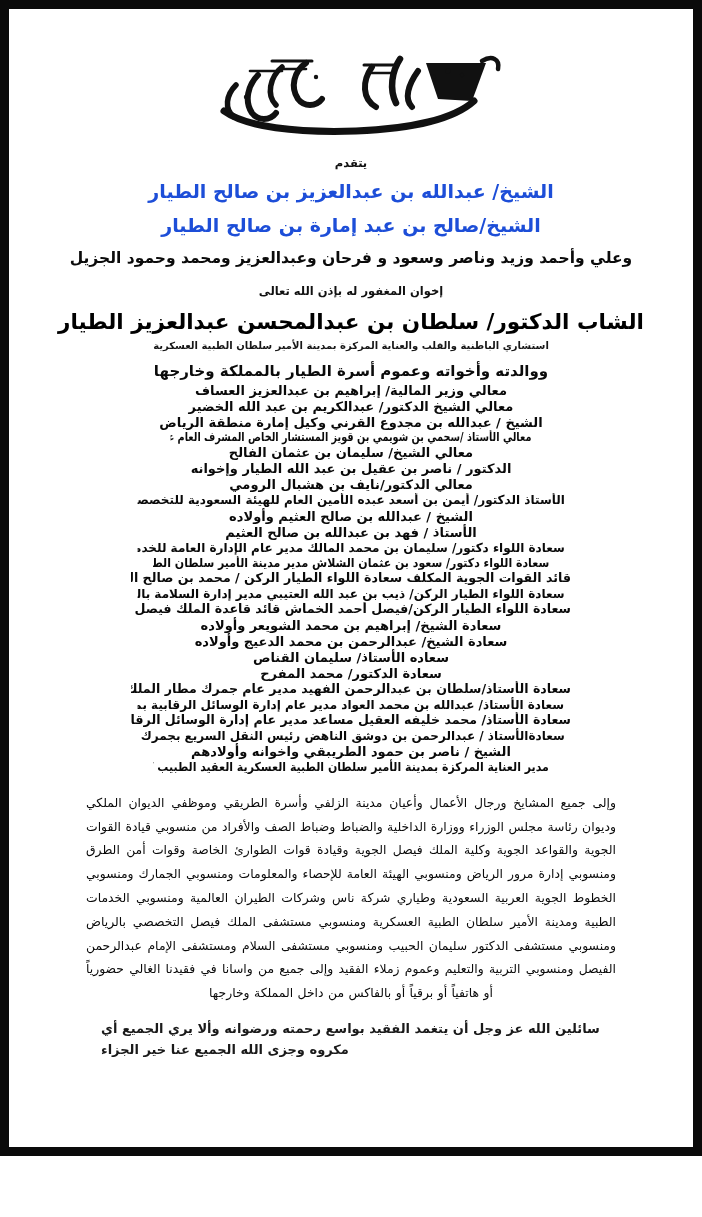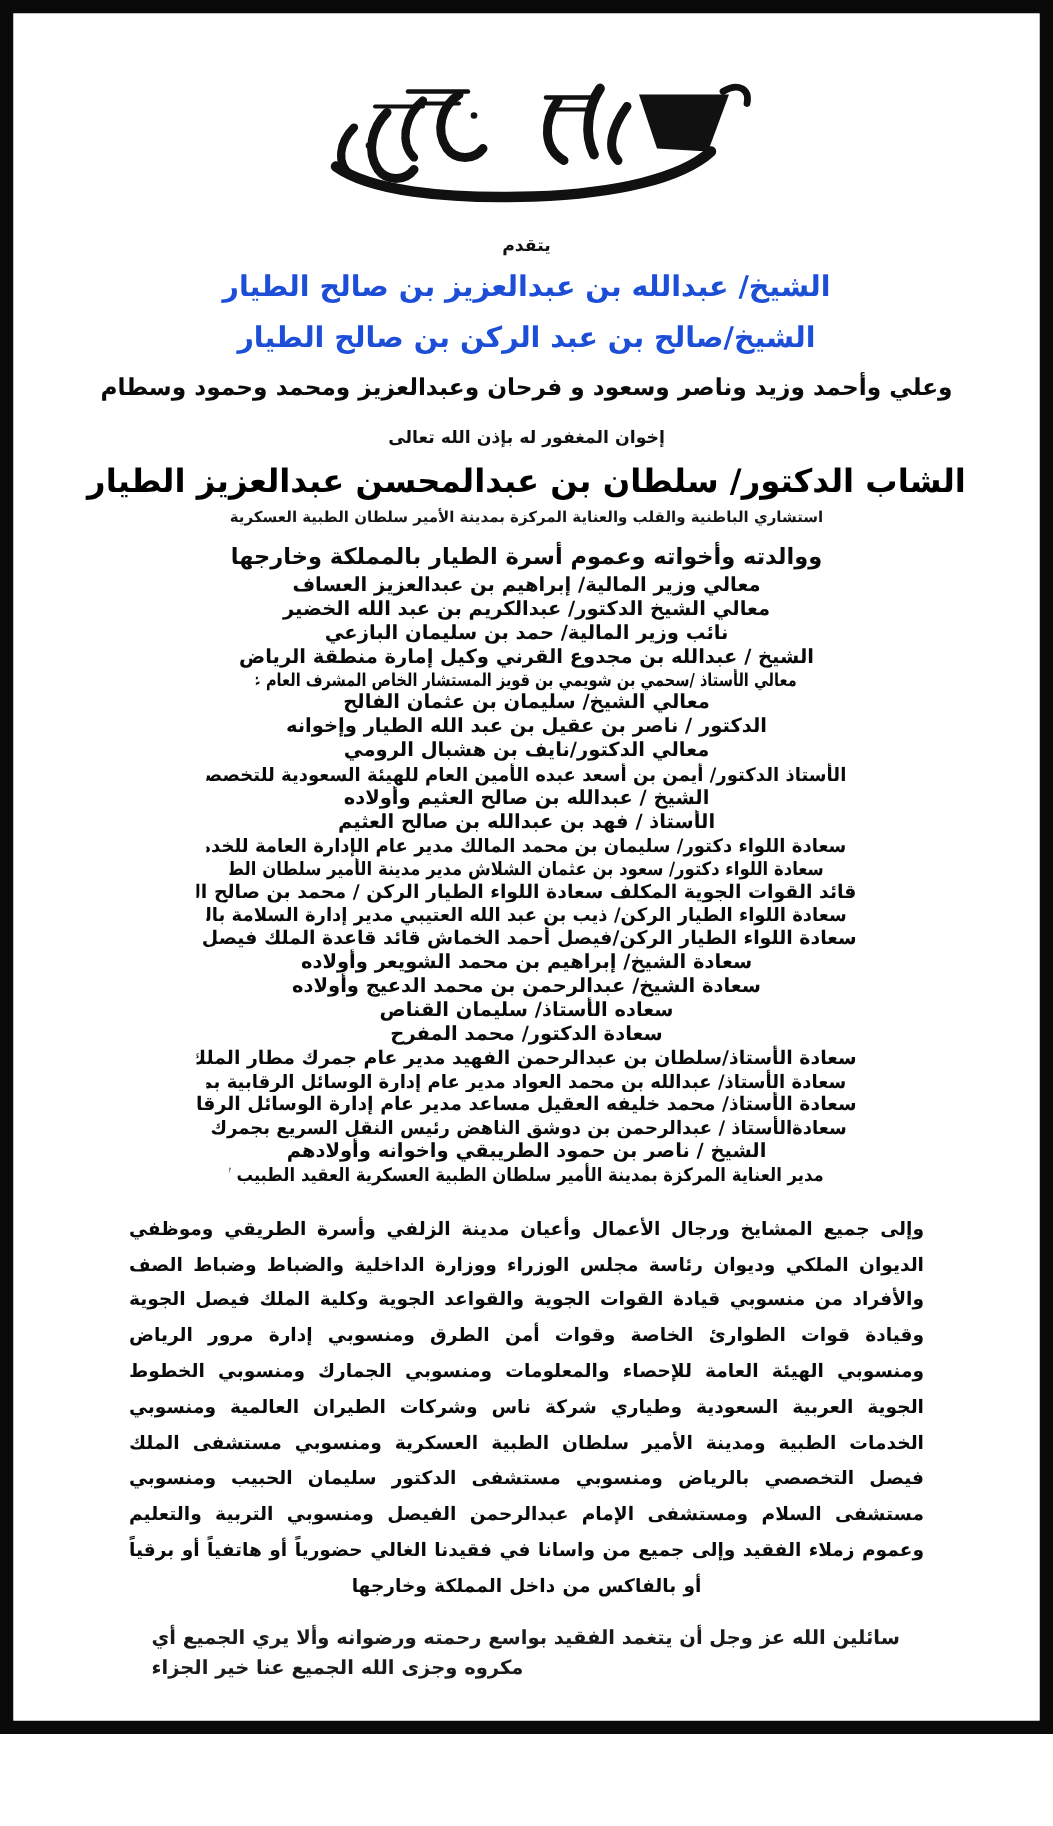--- a/index.html
+++ b/index.html
@@ -132,21 +132,21 @@
   
   .honoree.c1 { font-size: 12.4px; letter-spacing: -0.1px; transform: scaleX(0.97); transform-origin: center; }
   .honoree.c2 { font-size: 12.2px; letter-spacing: -0.35px; transform: scaleX(0.9); transform-origin: center; }
   .honoree.c3 { font-size: 11.8px; letter-spacing: -0.6px; transform: scaleX(0.82); transform-origin: center; }
 
   
   .closing {
     margin: 16px auto 0;
     width: 530px;
     font-size: 12.4px;
-    font-weight: bold;
+    font-weight: normal;
     color: #0a0a0a;
     line-height: 1.92;
     text-align: justify;
     text-align-last: center;
     word-spacing: 0.5px;
   }
   .dua {
     margin: 14px auto 0;
     width: 500px;
     font-size: 13px;
@@ -191,36 +191,35 @@
         <circle cx="108" cy="40" r="2.2" fill="#111"></circle>
         <circle cx="84" cy="46" r="2.2" fill="#111"></circle>
         <circle cx="60" cy="56" r="2.2" fill="#111"></circle>
         <circle cx="130" cy="36" r="2.2" fill="#111"></circle>
       </svg>
     </div>
 
     <div class="lbl-small">يتقدم</div>
 
     <div class="name-big">الشيخ/ عبدالله بن عبدالعزيز بن صالح الطيار</div>
-    <div class="name-big sp">الشيخ/صالح بن عبد الركن بن صالح الطيار</div>
-
-    <div class="name-mid">وعلي وأحمد وزيد وناصر وسعود و فرحان وعبدالعزيز ومحمد وحمود وسطام</div>
+    <div class="name-big sp">الشيخ/صالح بن عبد إمارة بن صالح الطيار</div>
+
+    <div class="name-mid">وعلي وأحمد وزيد وناصر وسعود و فرحان وعبدالعزيز ومحمد وحمود الجزيل</div>
 
     <div class="lbl-small">إخوان المغفور له بإذن الله تعالى</div>
 
     <div class="deceased">الشاب الدكتور/ سلطان بن عبدالمحسن عبدالعزيز الطيار</div>
     <div class="deceased-title">استشاري الباطنية والقلب والعناية المركزة بمدينة الأمير سلطان الطبية العسكرية</div>
 
     <div class="family-line">ووالدته وأخواته وعموم أسرة الطيار بالمملكة وخارجها</div>
 
 
     <div class="honoree-list">
       <div class="honoree s1">معالي وزير المالية/ إبراهيم بن عبدالعزيز العساف</div>
       <div class="honoree s2">معالي الشيخ الدكتور/ عبدالكريم بن عبد الله الخضير</div>
-      <div class="honoree s1">نائب وزير المالية/ حمد بن سليمان البازعي</div>
       <div class="honoree s3">الشيخ / عبدالله بن مجدوع القرني وكيل إمارة منطقة الرياض</div>
       <div class="honoree c3">معالي الأستاذ /سحمي بن شويمي بن قويز المستشار الخاص المشرف العام على مكتب سمو أمير منطقة الرياض</div>
       <div class="honoree s1">معالي الشيخ/ سليمان بن عثمان الفالح</div>
       <div class="honoree s2">الدكتور / ناصر بن عقيل بن عبد الله الطيار وإخوانه</div>
       <div class="honoree s1">معالي الدكتور/نايف بن هشبال الرومي</div>
       <div class="honoree c1">الأستاذ الدكتور/ أيمن بن أسعد عبده الأمين العام للهيئة السعودية للتخصصات الصحية</div>
       <div class="honoree s1">الشيخ / عبدالله بن صالح العثيم وأولاده</div>
       <div class="honoree s1">الأستاذ / فهد بن عبدالله بن صالح العثيم</div>
       <div class="honoree c1">سعادة اللواء دكتور/ سليمان بن محمد المالك مدير عام الإدارة العامة للخدمات الطبية</div>
       <div class="honoree c2">سعادة اللواء دكتور/ سعود بن عثمان الشلاش مدير مدينة الأمير سلطان الطبية العسكرية بالرياض</div>

